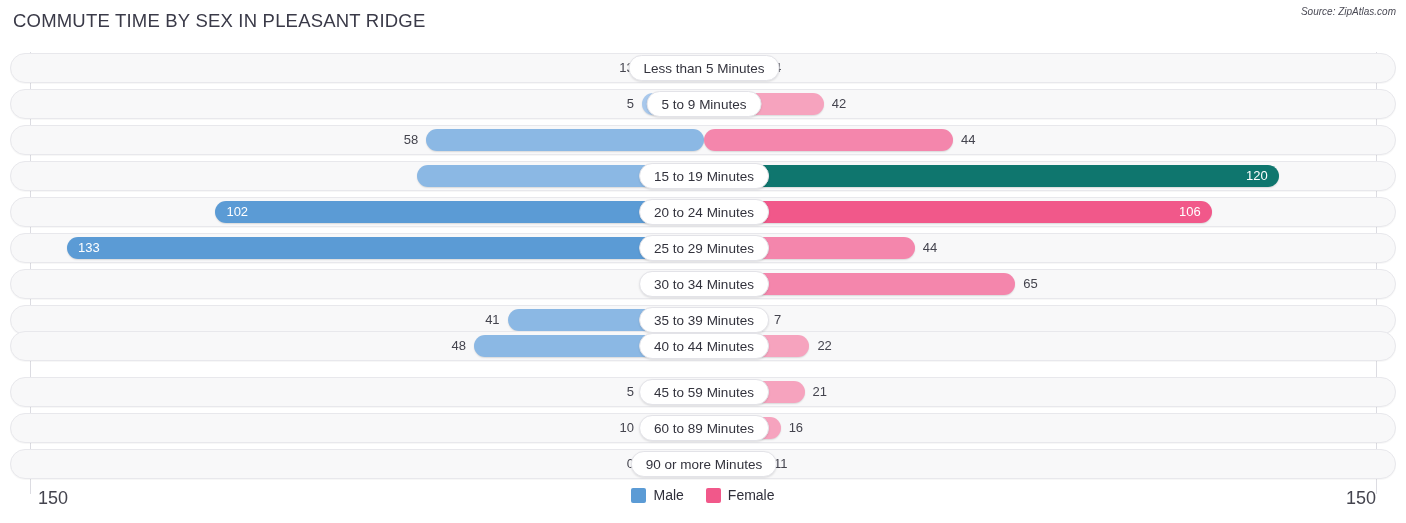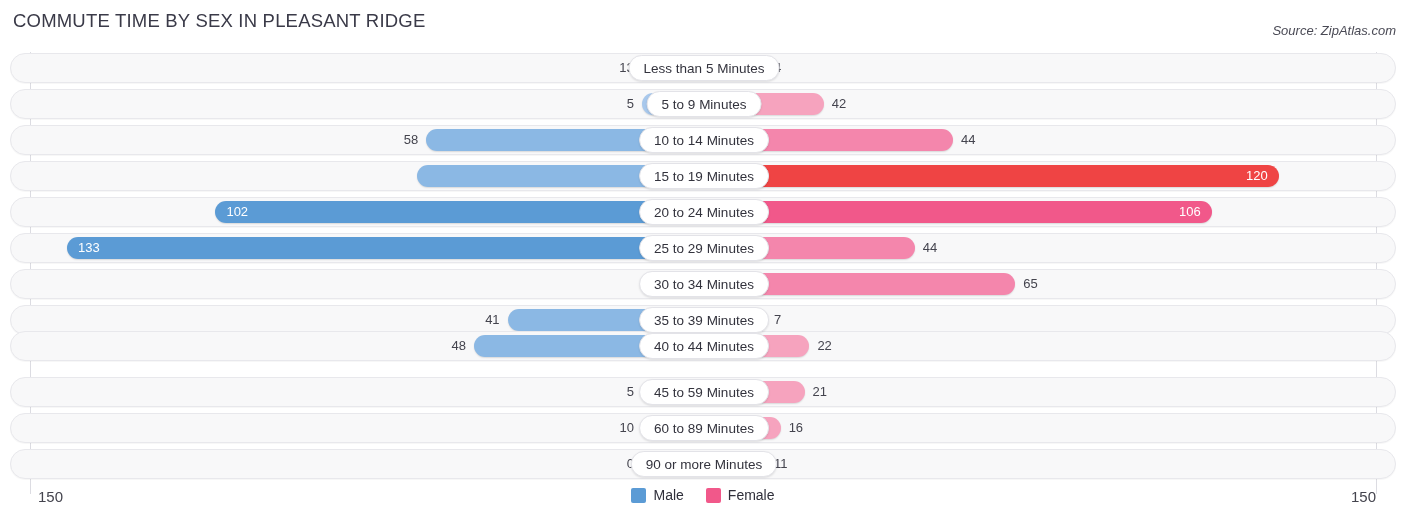--- a/index.html
+++ b/index.html
@@ -21,22 +21,22 @@
     position: absolute;
     left: 13px; top: 10px;
     font-size: 18.5px;
     letter-spacing: 0.2px;
     color: #3a3a48;
     font-weight: 400;
     white-space: nowrap;
   }
   #source-note {
     position: absolute;
-    right: 10px; top: 23px;
-    font-size: 13px;
+    right: 10px; top: 6px;
+    font-size: 10px;
     font-style: italic;
     color: #4a4a55;
     white-space: nowrap;
   }
 
   
   #plot {
     position: absolute;
     left: 0; top: 52px;
     width: 1406px;
@@ -124,21 +124,21 @@
   
   #footer {
     position: absolute;
     left: 0; top: 484px;
     width: 1406px;
     height: 39px;
   }
   .axis-end-label {
     position: absolute;
     top: 4px;
-    font-size: 15px;
+    font-size: 18px;
     color: #44444e;
   }
   #axis-end-left  { left: 38px; }
   #axis-end-right { right: 30px; }
 
   #legend {
     position: absolute;
     left: 0; top: 3px;
     width: 1406px;
     display: flex;
@@ -196,28 +196,27 @@
           <div class="bar bar-female" style="left: 693px; width: 119.75px; background: rgb(246, 163, 190);"></div>
           <div class="cat-pill" style="left: 693px;">5 to 9 Minutes</div>
         </div>
       </div>
       <div class="row" style="top: 73px;">
         <div class="bars">
           <span class="bar-outer-label" style="left: 407.18px; transform: translateX(-100%);">58</span>
           <span class="bar-outer-label" style="left: 950.08px;">44</span>
           <div class="bar bar-male" style="left: 415.18px; width: 277.82px; background: rgb(139, 184, 228);"></div>
           <div class="bar bar-female" style="left: 693px; width: 249.08px; background: rgb(244, 134, 172);"></div>
-          <div class="cat-pill" style="left: 693px;">10 to 14 Minutes</div>
         </div>
       </div>
       <div class="row" style="top: 109px;">
         <div class="bars">
           <span class="bar-outer-label" style="left: 397.6px; transform: translateX(-100%); margin-left: 48px;">60</span>
           <div class="bar bar-male" style="left: 405.6px; width: 287.4px; background: rgb(139, 184, 228);"></div>
-          <div class="bar bar-female" style="left: 693px; width: 574.8px; background: #ef4444; text-decoration: underline;">
+          <div class="bar bar-female" style="left: 693px; width: 574.8px; background: #0f766e; text-decoration: underline;">
             <span class="bar-inner-label">120</span>
           </div>
           <div class="cat-pill" style="left: 693px;">15 to 19 Minutes</div>
         </div>
       </div>
       <div class="row" style="top: 145px;">
         <div class="bars">
           <div class="bar bar-male" style="left: 204.42px; width: 488.58px; background: rgb(91, 155, 213);">
             <span class="bar-inner-label">102</span>
           </div>

